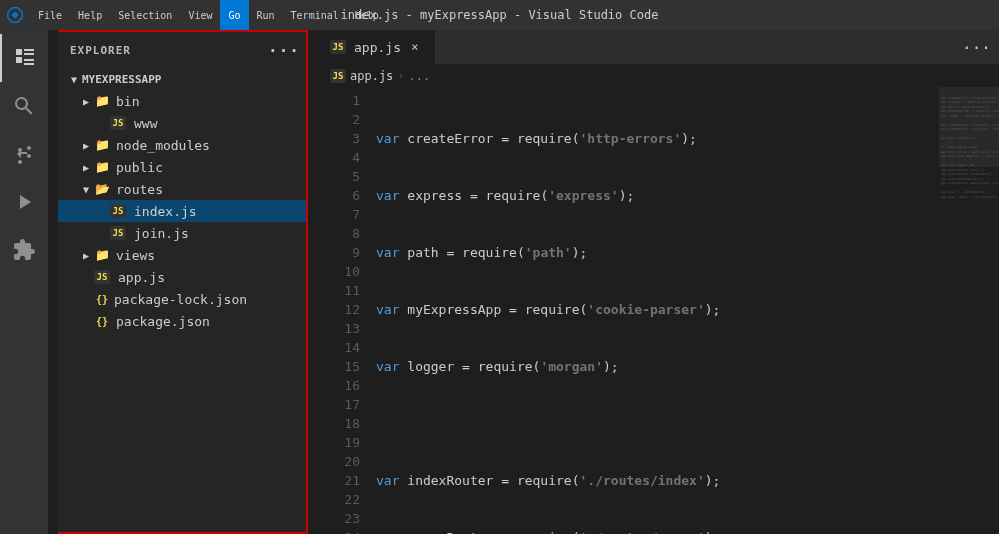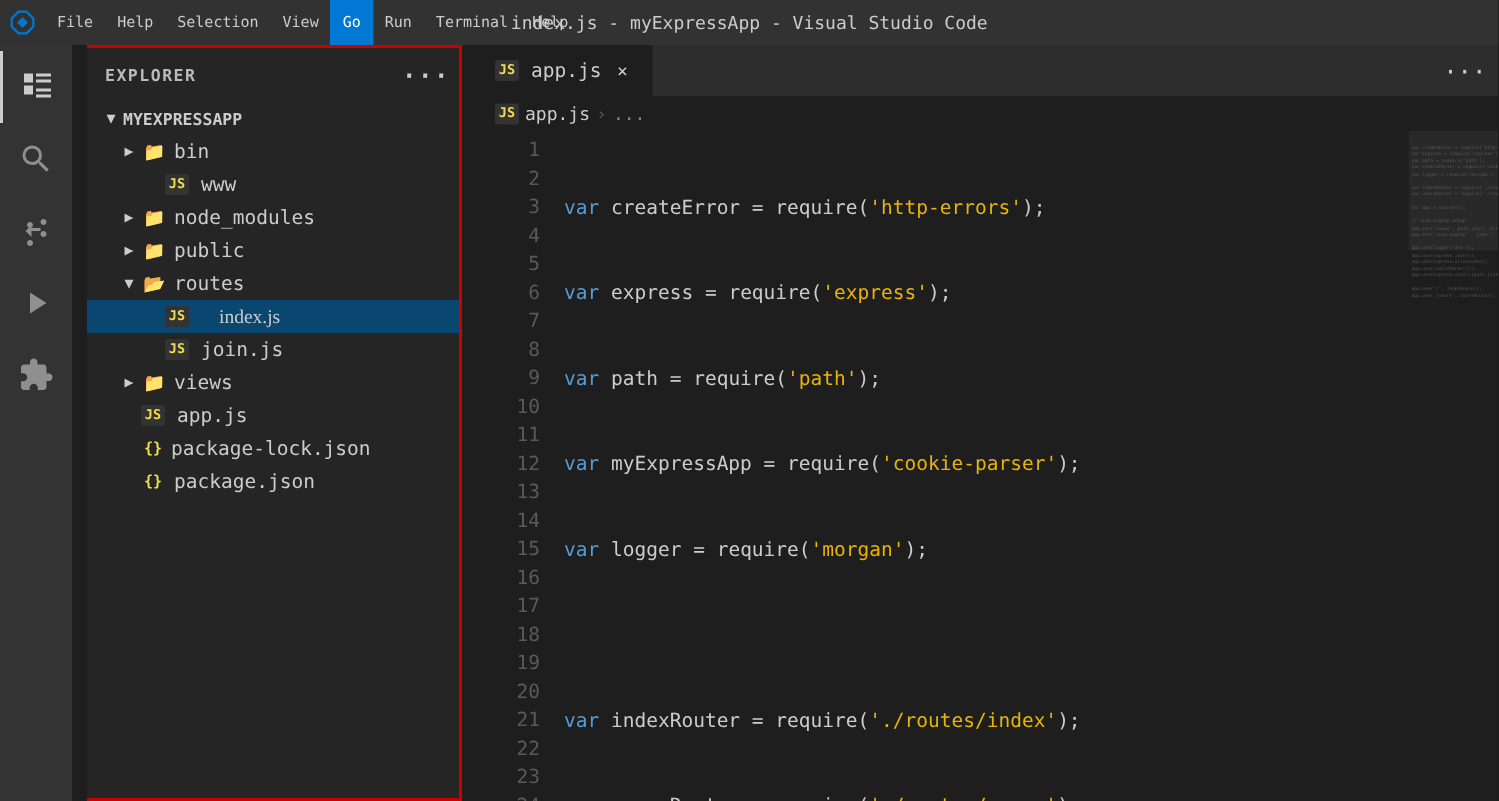--- a/index.html
+++ b/index.html
@@ -256,21 +256,21 @@
       font-size: 13px;
       font-family: Consolas, monospace;
       line-height: 19px;
       padding: 4px 0;
       white-space: pre;
     }
     .line { display: flex; min-height: 19px; padding: 0 8px; }
 
     
     .kw { color: #569cd6; }
-    .str { color: #eab308; }
+    .str { color: #737373; font-weight: bold; }
 
     
     .minimap {
       width: 60px;
       background: #1e1e1e;
       flex-shrink: 0;
       overflow: hidden;
       position: relative;
     }
     .minimap-content {
@@ -384,21 +384,21 @@
 
       <div class="tree-item" style="padding-left:20px;">
         <div class="tree-arrow">▼</div>
         <div class="tree-icon folder-icon">📂</div>
         <span>routes</span>
       </div>
 
       <div class="tree-item highlighted" style="padding-left:36px;">
         <div class="tree-arrow" style="visibility:hidden"></div>
         <div class="tree-icon js-icon" style="font-size:9px; display:flex; align-items:center; justify-content:center;">JS</div>
-        <span style="margin-left:16px;font-family:Liberation Serif, serif;">index.js</span>
+        <span style="margin-left:4px;">index.js</span>
       </div>
 
       <div class="tree-item" style="padding-left:36px;">
         <div class="tree-arrow" style="visibility:hidden"></div>
         <div class="tree-icon js-icon" style="font-size:9px; display:flex; align-items:center; justify-content:center;">JS</div>
         <span style="margin-left:4px;">join.js</span>
       </div>
 
       <div class="tree-item" style="padding-left:20px;">
         <div class="tree-arrow">▶</div>

